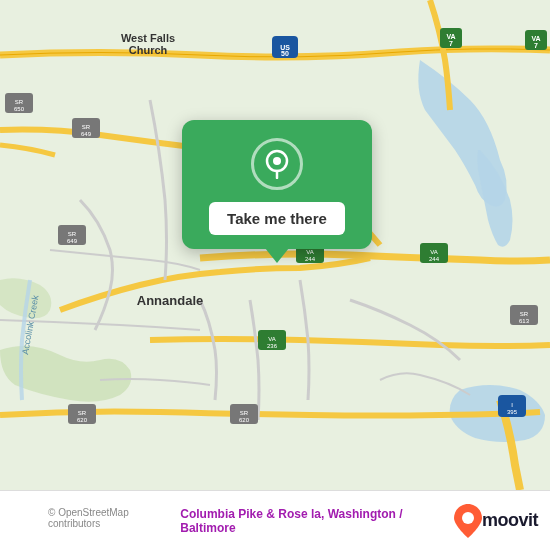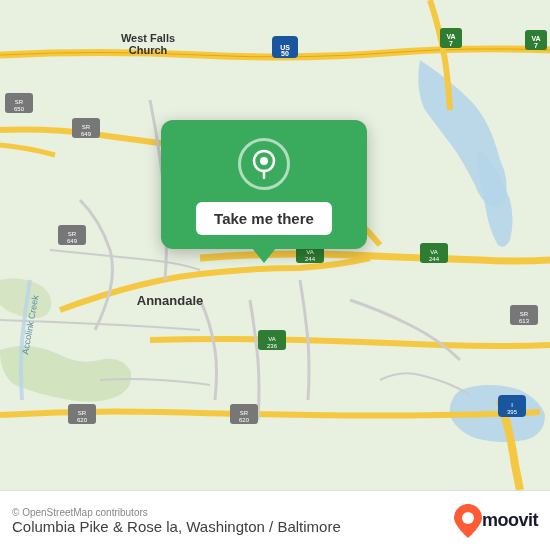--- a/index.html
+++ b/index.html
@@ -22,22 +22,22 @@
     
     #map-svg {
       width: 100%;
       height: 100%;
     }
 
     
     #popup-card {
       position: absolute;
       top: 120px;
-      left: 161px;
-      width: 206px;
+      left: 182px;
+      width: 190px;
       background: #3aaa5c;
       border-radius: 12px;
       display: flex;
       flex-direction: column;
       align-items: center;
       padding: 18px 16px 14px;
       box-shadow: 0 4px 16px rgba(0,0,0,0.25);
     }
 
     #popup-card::after {
@@ -83,32 +83,33 @@
       background: white;
       display: flex;
       align-items: center;
       justify-content: space-between;
       padding: 0 12px;
       border-top: 1px solid #ddd;
     }
 
     #bottom-left {
       display: flex;
-      flex-direction: column;
+      flex-direction: row;
+      margin-left: 36px;
     }
 
     #copyright-text {
       font-size: 10px;
       color: #888;
     }
 
     #location-name {
-      font-size: 15px;
-      font-weight: normal;
-      color: #404040;
+      font-size: 12px;
+      font-weight: bold;
+      color: #a21caf;
     }
 
     #moovit-logo {
       display: flex;
       align-items: center;
     }
 
     #moovit-pin {
       width: 28px;
       height: 34px;

